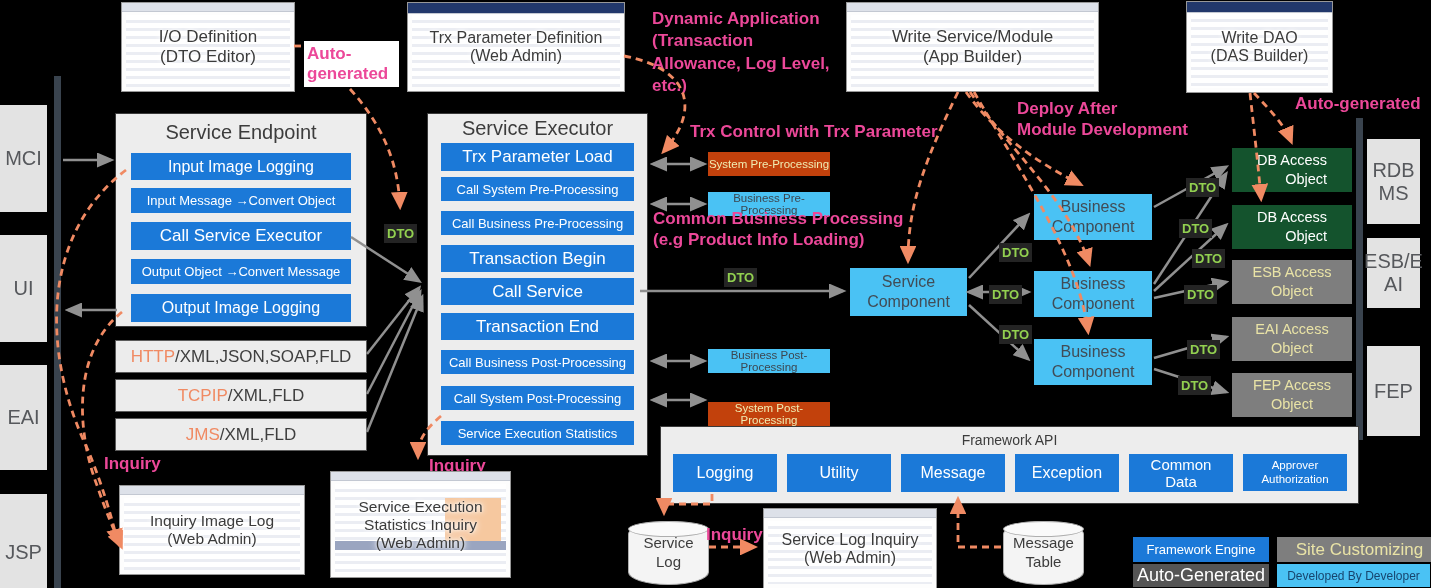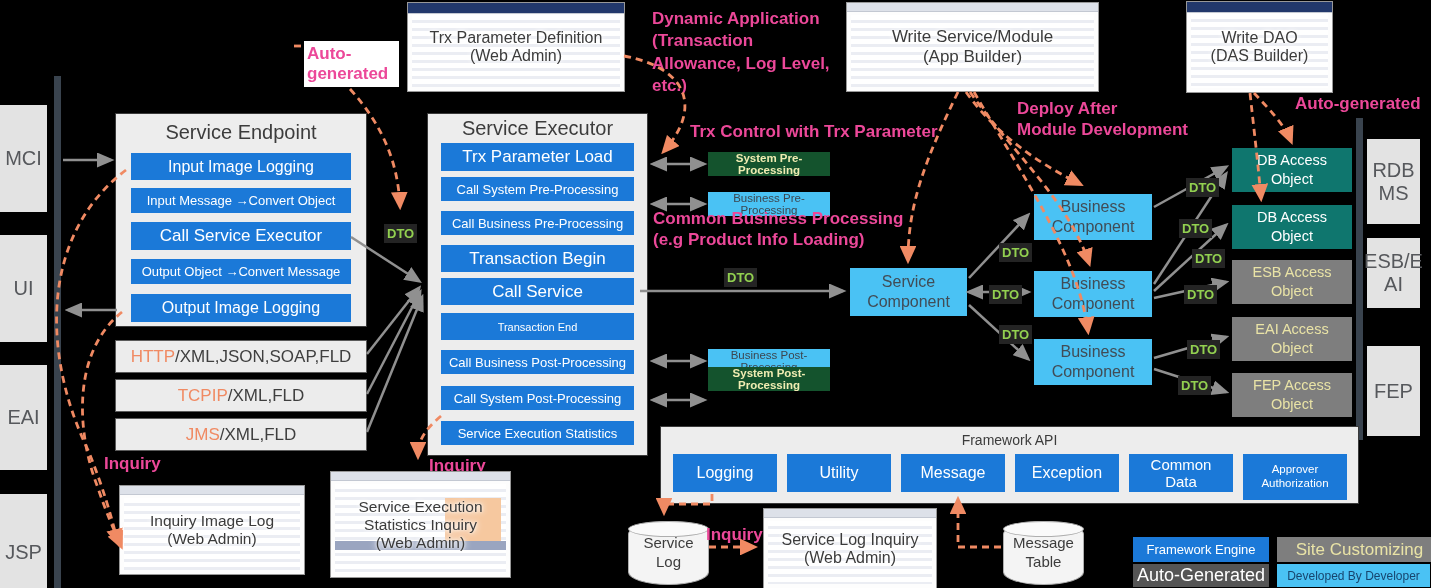--- a/index.html
+++ b/index.html
@@ -10,25 +10,25 @@
   .ctr{display:flex;align-items:center;justify-content:center;text-align:center;}
   
   .rail-box{background:#e3e3e3;color:#56585c;font-size:20px;}
   .vbar{background:#39434e;}
   
   .panel{background:#ededed;border:1px solid #3a3a3a;}
   .panel-title{color:#3c3c3c;font-size:20px;}
   
   .btn{background:#1b79d8;color:#fff;}
   
-  .chip-gray{background:#14532d;color:#f0ecb2;font-size:11.5px;font-weight:bold;}
+  .chip-gray{background:#c2410c;color:#f0ecb2;font-size:11.5px;}
   .chip-cyan{background:#4ac2f4;color:#3c4650;font-size:11.5px;}
   
   .cyan-box{background:#4ac2f4;color:#414c56;font-size:16px;line-height:1.25;}
-  .ao-dark{background:#0f766e;color:#fff;font-size:14.5px;line-height:1.3;}
+  .ao-dark{background:#14532d;color:#fff;font-size:14.5px;line-height:1.3;text-align:right;}
   .ao-gray{background:#7e7e7e;color:#e9e3a6;font-size:14.5px;line-height:1.3;}
   
   .proto{background:#ececec;border:1px solid #5a5a5a;font-size:17px;color:#3f3f3f;}
   .proto b{color:#f08a63;font-weight:normal;}
   
   .note{color:#ec4899;font-weight:bold;}
   
   .dto{background:#242424;color:#92d050;font-weight:bold;font-size:13px;
        padding:0 3px;line-height:19px;text-align:center;}
   
@@ -67,20 +67,26 @@
       <span>UI</span>
     </div>
   <div class="abs rail-box ctr" style="left:0;top:365px;width:47px;height:105px">
       <span>EAI</span>
     </div>
   <div class="abs rail-box ctr" style="left:0;top:494px;width:47px;height:116px">
       <span>JSP</span>
     </div>
   <div class="abs vbar" style="left:54px;top:76px;width:7px;height:512px"></div>
 
+  <div class="abs thumb" style="left:121px;top:2px;width:172px;height:88px">
+    <div class="bar"></div>
+      <div class="rows"></div>
+    <div class="cap pre" style="font-size:17px">I/O Definition
+(DTO Editor)</div>
+  </div>
   <div class="abs thumb navy" style="left:407px;top:2px;width:216px;height:88px">
     <div class="bar"></div>
       <div class="rows"></div>
     <div class="cap pre" style="font-size:16px">Trx Parameter Definition
 (Web Admin)</div>
   </div>
   <div class="abs thumb" style="left:846px;top:2px;width:251px;height:88px">
     <div class="bar"></div>
       <div class="rows"></div>
     <div class="cap pre" style="font-size:17px">Write Service/Module
@@ -135,30 +141,30 @@
 (Web Admin)</div>
   </div>
 
   <div class="abs panel" style="left:427px;top:113px;width:219px;height:341px">
     <div class="panel-title ctr" style="height:29px">Service Executor</div>
     <div class="abs btn ctr" style="left:13px;top:29px;width:193px;height:28px;font-size:17px">Trx Parameter Load</div>
     <div class="abs btn ctr" style="left:13px;top:63px;width:193px;height:24px;font-size:13px">Call System Pre-Processing</div>
     <div class="abs btn ctr" style="left:13px;top:97px;width:193px;height:24px;font-size:13px">Call Business Pre-Processing</div>
     <div class="abs btn ctr" style="left:13px;top:131px;width:193px;height:27px;font-size:17px">Transaction Begin</div>
     <div class="abs btn ctr" style="left:13px;top:164px;width:193px;height:27px;font-size:17px">Call Service</div>
-    <div class="abs btn ctr" style="left:13px;top:199px;width:193px;height:27px;font-size:11px">Transaction End</div>
+    <div class="abs btn ctr" style="left:13px;top:199px;width:193px;height:27px;font-size:17px">Transaction End</div>
     <div class="abs btn ctr" style="left:13px;top:236px;width:193px;height:24px;font-size:13px">Call Business Post-Processing</div>
     <div class="abs btn ctr" style="left:13px;top:272px;width:193px;height:24px;font-size:13px">Call System Post-Processing</div>
     <div class="abs btn ctr" style="left:13px;top:307px;width:193px;height:24px;font-size:13px">Service Execution Statistics</div>
   </div>
 
   <div class="abs chip-gray ctr" style="left:708px;top:152px;width:122px;height:24px">System Pre-Processing</div>
   <div class="abs chip-cyan ctr" style="left:708px;top:192px;width:122px;height:24px">Business Pre-Processing</div>
   <div class="abs chip-cyan ctr" style="left:708px;top:349px;width:122px;height:24px">Business Post-Processing</div>
-  <div class="abs chip-gray ctr" style="left:708px;top:367px;width:122px;height:24px">System Post-Processing</div>
+  <div class="abs chip-gray ctr" style="left:708px;top:402px;width:122px;height:24px">System Post-Processing</div>
 
   <div class="abs note pre" style="left:652px;top:8px;font-size:17px;line-height:1.32">Dynamic Application
 (Transaction
 Allowance, Log Level,
 etc.)</div>
   <div class="abs note" style="left:690px;top:122px;font-size:17px">Trx Control with Trx Parameter</div>
   <div class="abs note pre" style="left:653px;top:208px;font-size:17px;line-height:1.25">Common Business Processing
 (e.g Product Info Loading)</div>
   <div class="abs note pre" style="left:1017px;top:98px;font-size:17px;line-height:1.25">Deploy After
 Module Development</div>
@@ -192,21 +198,21 @@
   <div class="abs rail-box ctr pre" style="left:1367px;top:346px;width:53px;height:90px">FEP</div>
 
   <div class="abs panel" style="left:660px;top:426px;width:697px;height:76px">
     <div class="panel-title ctr" style="height:26px;font-size:14px">Framework API</div>
     <div class="abs btn ctr" style="left:126px;top:27px;width:104px;height:38px;font-size:16px">Utility</div>
     <div class="abs btn ctr" style="left:12px;top:27px;width:104px;height:38px;font-size:16px">Logging</div>
     <div class="abs btn ctr" style="left:240px;top:27px;width:104px;height:38px;font-size:16px">Message</div>
     <div class="abs btn ctr" style="left:354px;top:27px;width:104px;height:38px;font-size:16px">Exception</div>
     <div class="abs btn ctr pre" style="left:468px;top:27px;width:104px;height:38px;font-size:15px;line-height:1.15">Common
 Data</div>
-    <div class="abs btn ctr pre" style="left:582px;top:27px;width:104px;height:46px;font-size:11.5px;line-height:1.2">Approver
+    <div class="abs btn ctr pre" style="left:582px;top:27px;width:104px;height:37px;font-size:11.5px;line-height:1.2">Approver
 Authorization</div>
   </div>
 
   <div class="abs cyl ctr pre" style="left:628px;top:521px;width:79px;height:62px"><span>Service
 Log</span></div>
   <div class="abs note" style="left:706px;top:525px;font-size:17px">Inquiry</div>
   <div class="abs thumb" style="left:763px;top:508px;width:172px;height:79px">
     <div class="bar"></div>
       <div class="rows"></div>
     <div class="cap pre" style="font-size:16px">Service Log Inquiry

